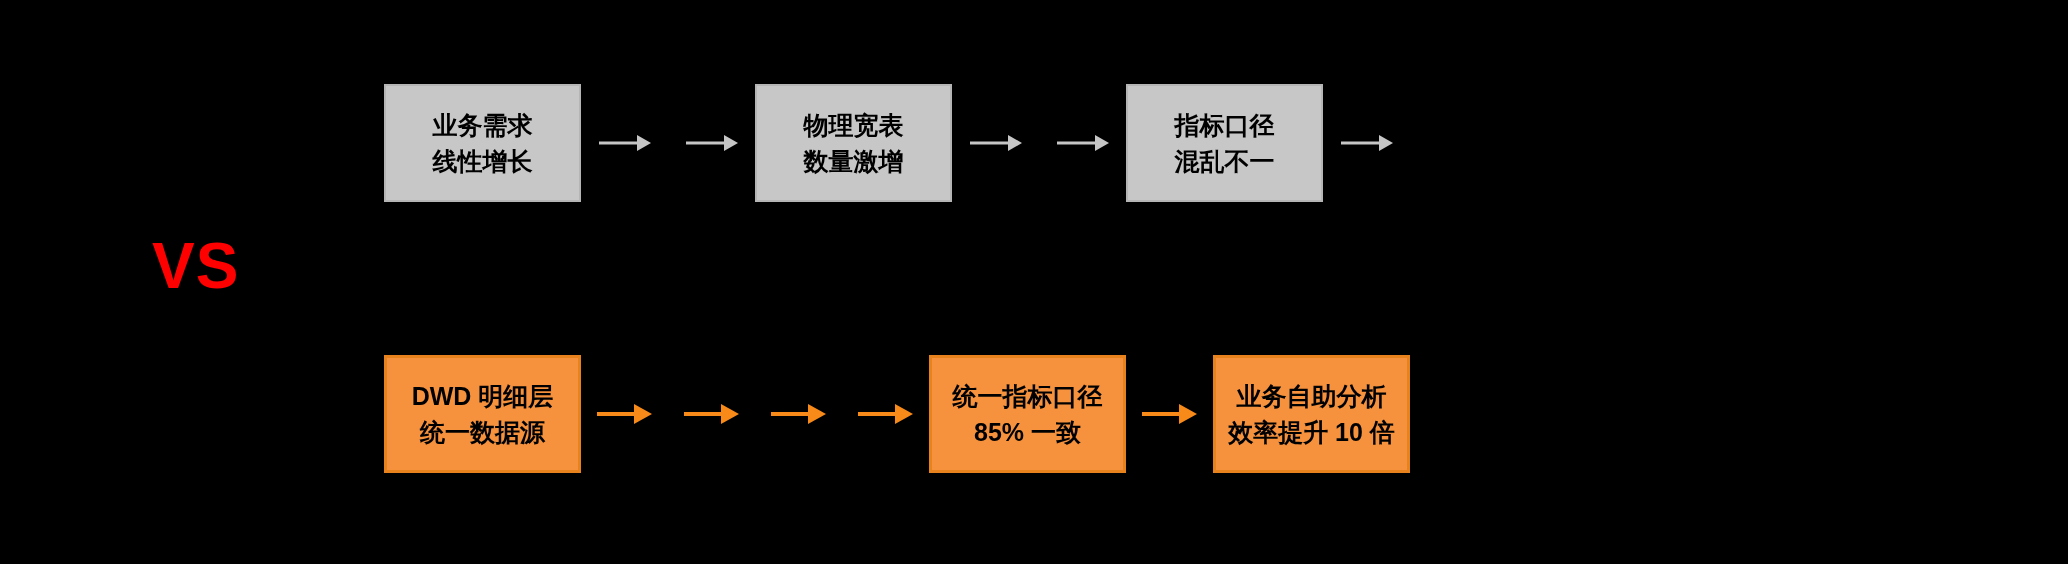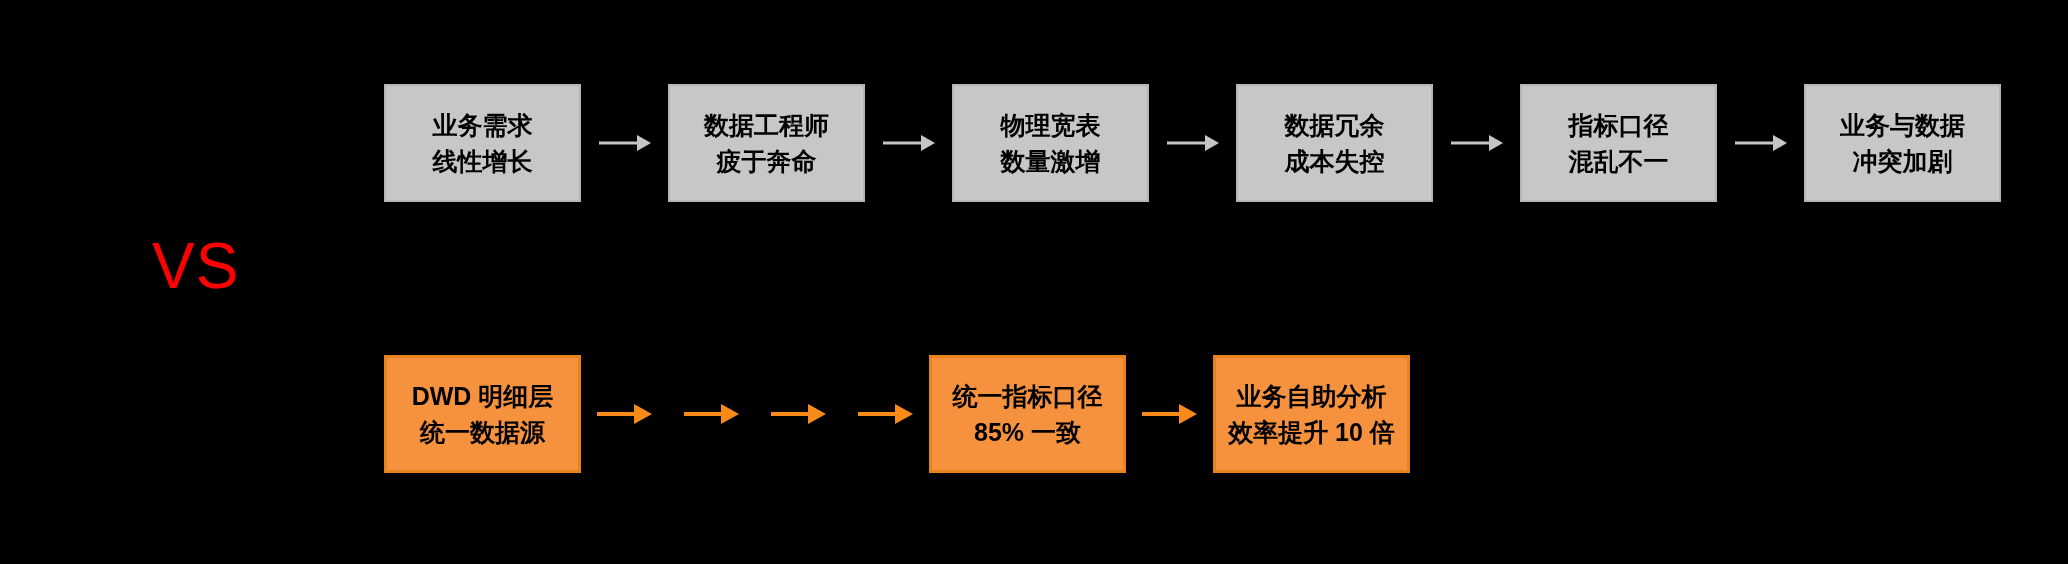--- a/index.html
+++ b/index.html
@@ -11,21 +11,21 @@
     background: #000000;
     font-family: "Liberation Sans", "DejaVu Sans", sans-serif;
     overflow: hidden;
   }
   .vs {
     position: absolute;
     left: 152px;
     top: 234px;
     font-size: 64px;
     line-height: 1.0;
-    font-weight: 400;
+    font-weight: 700;
     color: #FF0000;
     letter-spacing: 1px;
   }
   .row {
     position: absolute;
     left: 384px;
     display: flex;
     align-items: center;
   }
   .row-old { top: 84px; }
@@ -77,63 +77,51 @@
     <div class="box box-old">
       <span class="label">业务需求
 线性增长</span>
     </div>
     <div class="arrow arrow-old">
       <svg width="56" height="24" viewBox="0 0 56 24">
           <line x1="2" y1="12" x2="43" y2="12" stroke="currentColor" stroke-width="3"></line>
           <polygon points="40,4 54,12 40,20" fill="currentColor"></polygon>
         </svg>
     </div>
-    <div class="box box-old">
-      <span class="label">数据工程师
-疲于奔命</span>
-    </div>
     <div class="arrow arrow-old">
       <svg width="56" height="24" viewBox="0 0 56 24">
           <line x1="2" y1="12" x2="43" y2="12" stroke="currentColor" stroke-width="3"></line>
           <polygon points="40,4 54,12 40,20" fill="currentColor"></polygon>
         </svg>
     </div>
     <div class="box box-old">
       <span class="label">物理宽表
 数量激增</span>
     </div>
     <div class="arrow arrow-old">
       <svg width="56" height="24" viewBox="0 0 56 24">
           <line x1="2" y1="12" x2="43" y2="12" stroke="currentColor" stroke-width="3"></line>
           <polygon points="40,4 54,12 40,20" fill="currentColor"></polygon>
         </svg>
     </div>
-    <div class="box box-old">
-      <span class="label">数据冗余
-成本失控</span>
-    </div>
     <div class="arrow arrow-old">
       <svg width="56" height="24" viewBox="0 0 56 24">
           <line x1="2" y1="12" x2="43" y2="12" stroke="currentColor" stroke-width="3"></line>
           <polygon points="40,4 54,12 40,20" fill="currentColor"></polygon>
         </svg>
     </div>
     <div class="box box-old">
       <span class="label">指标口径
 混乱不一</span>
     </div>
     <div class="arrow arrow-old">
       <svg width="56" height="24" viewBox="0 0 56 24">
           <line x1="2" y1="12" x2="43" y2="12" stroke="currentColor" stroke-width="3"></line>
           <polygon points="40,4 54,12 40,20" fill="currentColor"></polygon>
         </svg>
-    </div>
-    <div class="box box-old">
-      <span class="label">业务与数据
-冲突加剧</span>
     </div>
   </div>
 
   <div class="row row-new">
     <div class="box box-new">
       <span class="label">DWD 明细层
 统一数据源</span>
     </div>
     <div class="arrow arrow-new">
       <svg width="58" height="24" viewBox="0 0 58 24">

